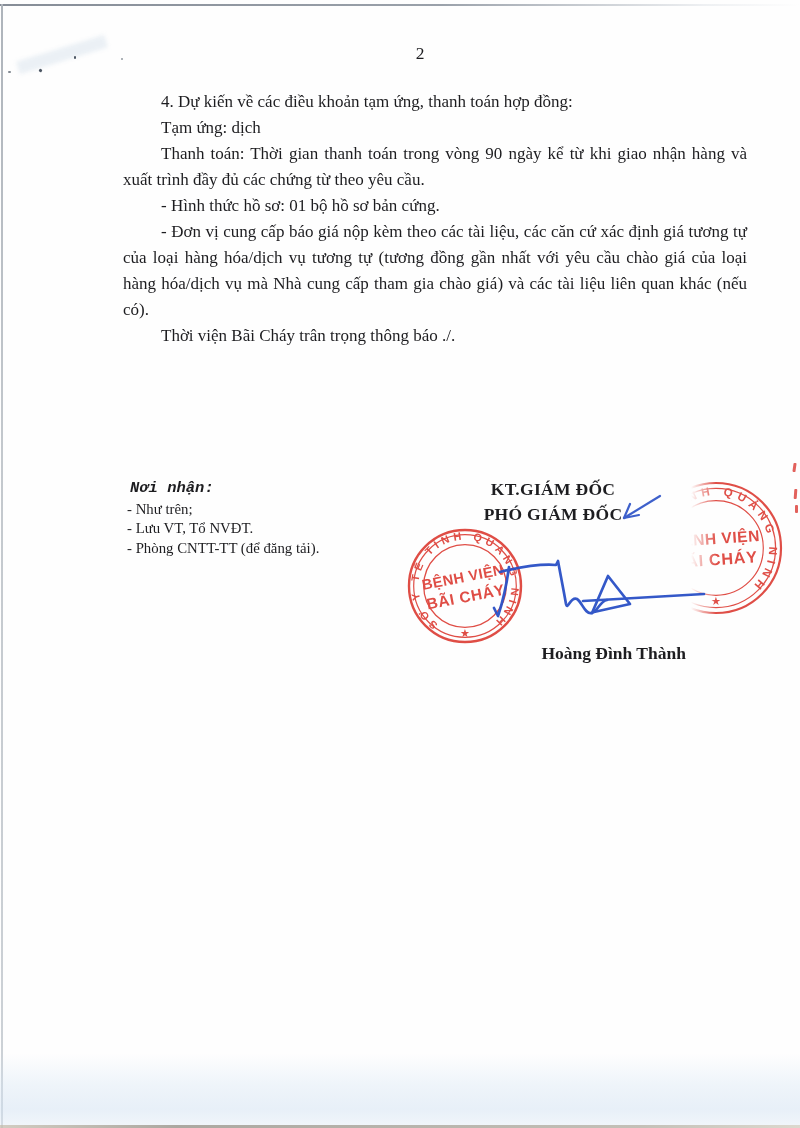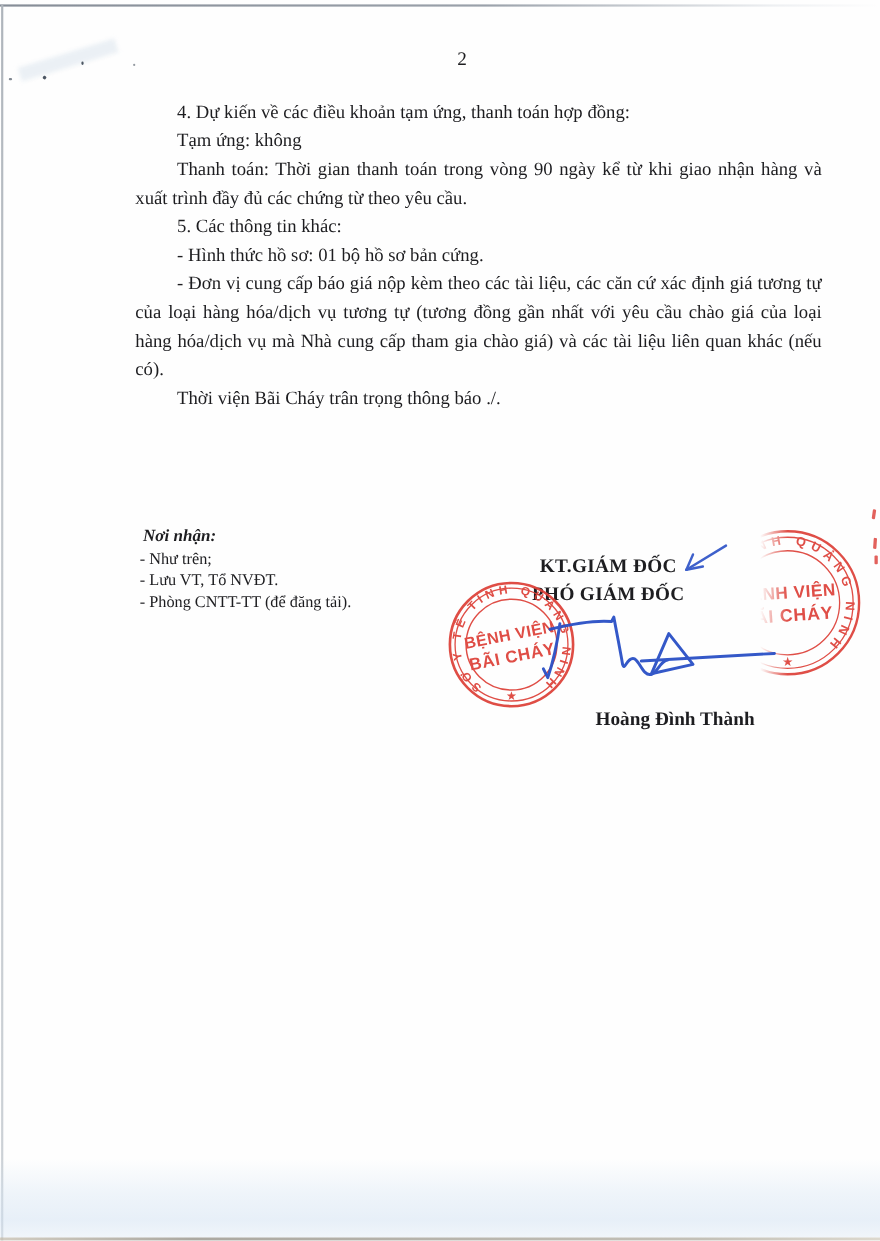--- a/index.html
+++ b/index.html
@@ -29,25 +29,25 @@
     background:linear-gradient(to right,#c7c0b2 0%,#97938a 22%,#a8a49a 55%,#b5b1a6 80%,#d4cfc2 100%);}
 
   .page-number{position:absolute;left:40px;top:43px;width:760px;text-align:center;
     font-size:17.5px;}
 
   .doc-body{position:absolute;left:113px;top:89px;width:624px;
     font-size:17px;line-height:26px;margin-left:10px;}
   .doc-body p{margin:0;text-indent:38px;text-align:justify;}
 
   .recipients{position:absolute;left:127px;top:479px;width:280px;}
-  .recipients .title{font-size:15.5px;font-weight:bold;font-style:italic;margin:0 0 3px 3px;}
+  .recipients .title{font-size:15.5px;font-weight:bold;font-style:italic;margin:0 0 3px 3px;font-family:Liberation Mono, monospace;}
   .recipients .item{font-size:14.8px;line-height:19.3px;}
 
   .sign-title{position:absolute;left:420px;top:477px;width:266px;text-align:center;
-    font-weight:bold;font-size:17.5px;line-height:24.5px;letter-spacing:.3px;margin-top:25px;}
+    font-weight:bold;font-size:17.5px;line-height:24.5px;letter-spacing:.3px;}
   .signer-name{position:absolute;left:420px;top:643px;width:266px;text-align:right;
     font-weight:bold;font-size:17.5px;}
 
   .stamp-svg{position:absolute;overflow:visible;}
   .stamp-svg text{font-family:"Liberation Sans","DejaVu Sans",sans-serif;font-weight:bold;}
 
   .sig-svg,.tick-svg{position:absolute;overflow:visible;}
 
   .edge-mark{position:absolute;background:#dd4540;border-radius:1px;opacity:.85;}
   .edge-mark.m1{left:793px;top:463px;width:3px;height:9px;transform:rotate(8deg);}
@@ -64,23 +64,22 @@
   <div class="scan-streak"></div>
   <div class="speck a"></div>
   <div class="speck b"></div>
   <div class="speck c"></div>
   <div class="speck d"></div>
 
   <div class="page-number">2</div>
 
   <div class="doc-body">
     <p>4. Dự kiến về các điều khoản tạm ứng, thanh toán hợp đồng:</p>
-    <p>Tạm ứng: không</p>
+    <p>Tạm ứng: dịch</p>
     <p>Thanh toán: Thời gian thanh toán trong vòng 90 ngày kể từ khi giao nhận hàng và xuất trình đầy đủ các chứng từ theo yêu cầu.</p>
-    <p>5. Các thông tin khác:</p>
     <p>- Hình thức hồ sơ: 01 bộ hồ sơ bản cứng.</p>
     <p>- Đơn vị cung cấp báo giá nộp kèm theo các tài liệu, các căn cứ xác định giá tương tự của loại hàng hóa/dịch vụ tương tự (tương đồng gần nhất với yêu cầu chào giá của loại hàng hóa/dịch vụ mà Nhà cung cấp tham gia chào giá) và các tài liệu liên quan khác (nếu có).</p>
     <p>Thời viện Bãi Cháy trân trọng thông báo ./.</p>
   </div>
 
   <div class="recipients">
     <div class="title">Nơi nhận:</div>
     <div class="item">- Như trên;</div>
     <div class="item">- Lưu VT, Tổ NVĐT.</div>
     <div class="item">- Phòng CNTT-TT (để đăng tải).</div>

